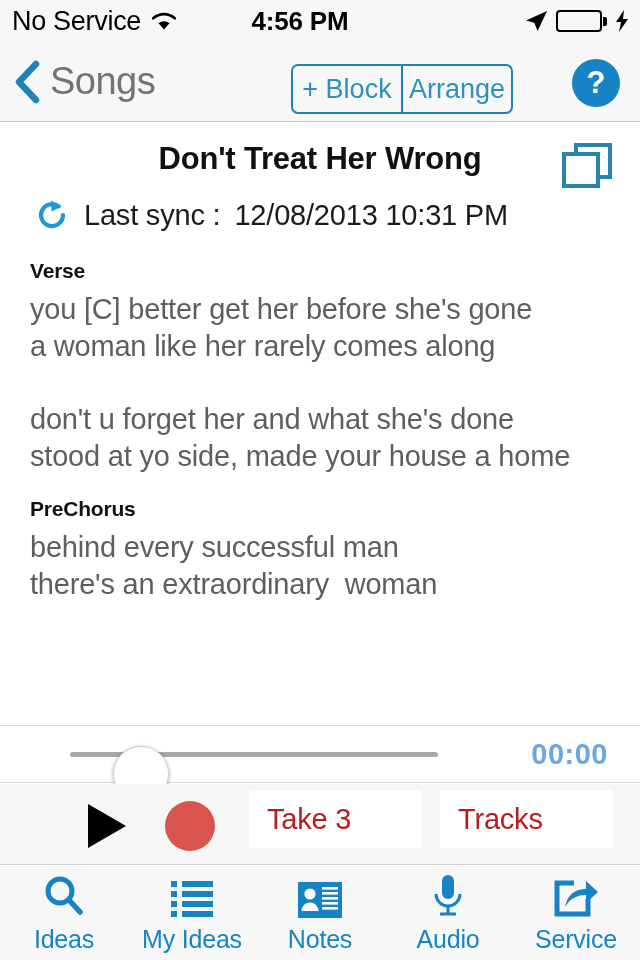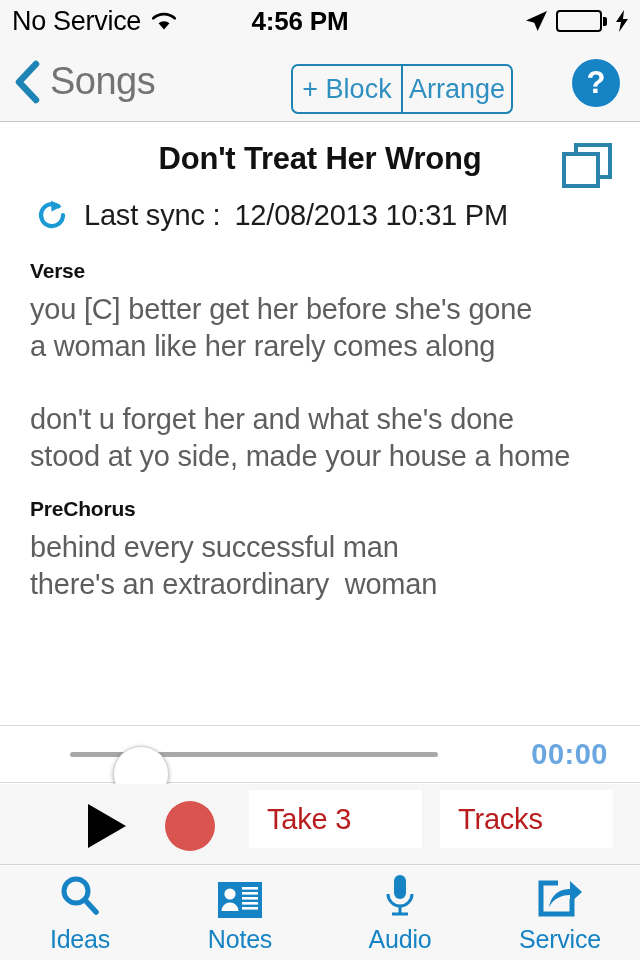--- a/index.html
+++ b/index.html
@@ -267,20 +267,35 @@
     <div class="tab">
       <span class="tab-icon">
         <svg width="46" height="46" viewBox="0 0 46 46">
           <circle cx="19" cy="18" r="12" stroke="#1583c4" stroke-width="5" fill="none"></circle>
           <line x1="28" y1="27" x2="39" y2="39" stroke="#1583c4" stroke-width="5.5" stroke-linecap="round"></line>
         </svg>
       </span>
       <span class="tab-label">Ideas</span>
     </div>
 
+    <div class="tab">
+      <span class="tab-icon">
+        <svg width="46" height="40" viewBox="0 0 46 40">
+          <rect x="2" y="2" width="6" height="6" fill="#1583c4"></rect>
+          <rect x="2" y="12" width="6" height="6" fill="#1583c4"></rect>
+          <rect x="2" y="22" width="6" height="6" fill="#1583c4"></rect>
+          <rect x="2" y="32" width="6" height="6" fill="#1583c4"></rect>
+          <rect x="13" y="2" width="31" height="6" fill="#1583c4"></rect>
+          <rect x="13" y="12" width="31" height="6" fill="#1583c4"></rect>
+          <rect x="13" y="22" width="31" height="6" fill="#1583c4"></rect>
+          <rect x="13" y="32" width="31" height="6" fill="#1583c4"></rect>
+        </svg>
+      </span>
+      <span class="tab-label">My Ideas</span>
+    </div>
 
     <div class="tab">
       <span class="tab-icon">
         <svg width="46" height="38" viewBox="0 0 46 38">
           <rect x="1" y="1" width="44" height="36" fill="#1583c4"></rect>
           <circle cx="13" cy="13" r="5.6" fill="#fff"></circle>
           <path d="M4.5 30 A8.5 8.5 0 0 1 21.5 30 Z" fill="#fff"></path>
           <rect x="25" y="6" width="16" height="2.6" fill="#fff"></rect>
           <rect x="25" y="11" width="16" height="2.6" fill="#fff"></rect>
           <rect x="25" y="16" width="16" height="2.6" fill="#fff"></rect>

